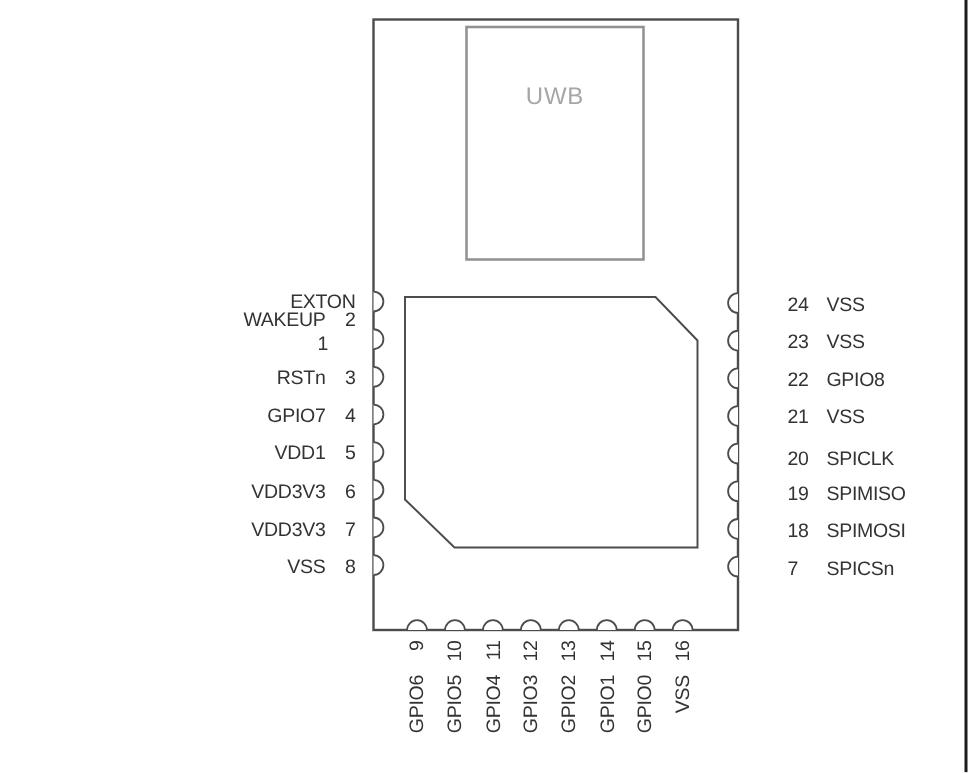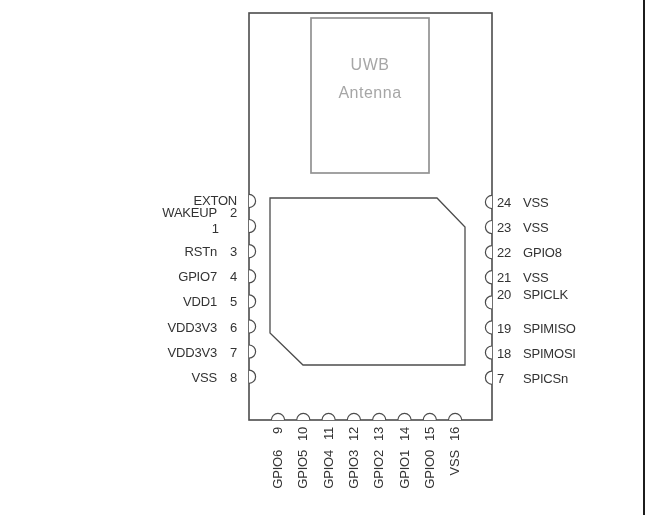--- a/index.html
+++ b/index.html
@@ -18,21 +18,21 @@
     font-size:16px;line-height:28px;color:var(--ant-text);letter-spacing:.5px;
   }
   .lrow{
     position:absolute;right:409px;height:16px;display:flex;align-items:center;gap:13px;
     font-size:13px;letter-spacing:-.2px;color:var(--label);white-space:nowrap;
   }
   .rrow{
     position:absolute;left:497px;height:16px;display:flex;align-items:center;gap:9px;
     font-size:13px;letter-spacing:-.2px;color:var(--label);white-space:nowrap;
   }
-  .rnum{display:inline-block;min-width:17px;}
+  .rnum{display:inline-block;min-width:17px;margin-left:28px;}
   .bwrap{position:absolute;left:0;top:0;width:0;height:0;}
   .rot{
     position:absolute;height:14px;line-height:14px;font-size:13px;letter-spacing:-.2px;
     color:var(--label);text-align:right;white-space:nowrap;
     transform:rotate(-90deg);transform-origin:50% 50%;
   }
   .bnum{width:22px;}
   .bname{width:44px;}
   .page-line{position:absolute;top:0;right:1px;width:2.5px;height:515px;background:var(--page-border);}
 </style>
@@ -68,21 +68,20 @@
         <path d="M 347.3 420 A 6.6 6.6 0 0 1 360.5 420" class="pad"></path>
         <path d="M 372.6 420 A 6.6 6.6 0 0 1 385.8 420" class="pad"></path>
         <path d="M 397.9 420 A 6.6 6.6 0 0 1 411.1 420" class="pad"></path>
         <path d="M 423.2 420 A 6.6 6.6 0 0 1 436.4 420" class="pad"></path>
         <path d="M 448.5 420 A 6.6 6.6 0 0 1 461.7 420" class="pad"></path>
       </g>
   </svg>
 
   <div class="ant-text">
     <div>UWB</div>
-    <div>Antenna</div>
   </div>
 
   <div id="left-labels">
       <div class="lrow" style="top: 193px; flex-direction: column;">
     <span>EXTON</span>
     <span>1</span>
   </div>
       <div class="lrow" style="top: 204px;">
     <span>WAKEUP</span>
     <span>2</span>
@@ -122,21 +121,21 @@
     <span>VSS</span>
   </div>
       <div class="rrow" style="top: 244px;">
     <span class="rnum">22</span>
     <span>GPIO8</span>
   </div>
       <div class="rrow" style="top: 269px;">
     <span class="rnum">21</span>
     <span>VSS</span>
   </div>
-      <div class="rrow" style="top: 286px;">
+      <div class="rrow" style="top: 297px;">
     <span class="rnum">20</span>
     <span>SPICLK</span>
   </div>
       <div class="rrow" style="top: 320px;">
     <span class="rnum">19</span>
     <span>SPIMISO</span>
   </div>
       <div class="rrow" style="top: 345px;">
     <span class="rnum">18</span>
     <span>SPIMOSI</span>

